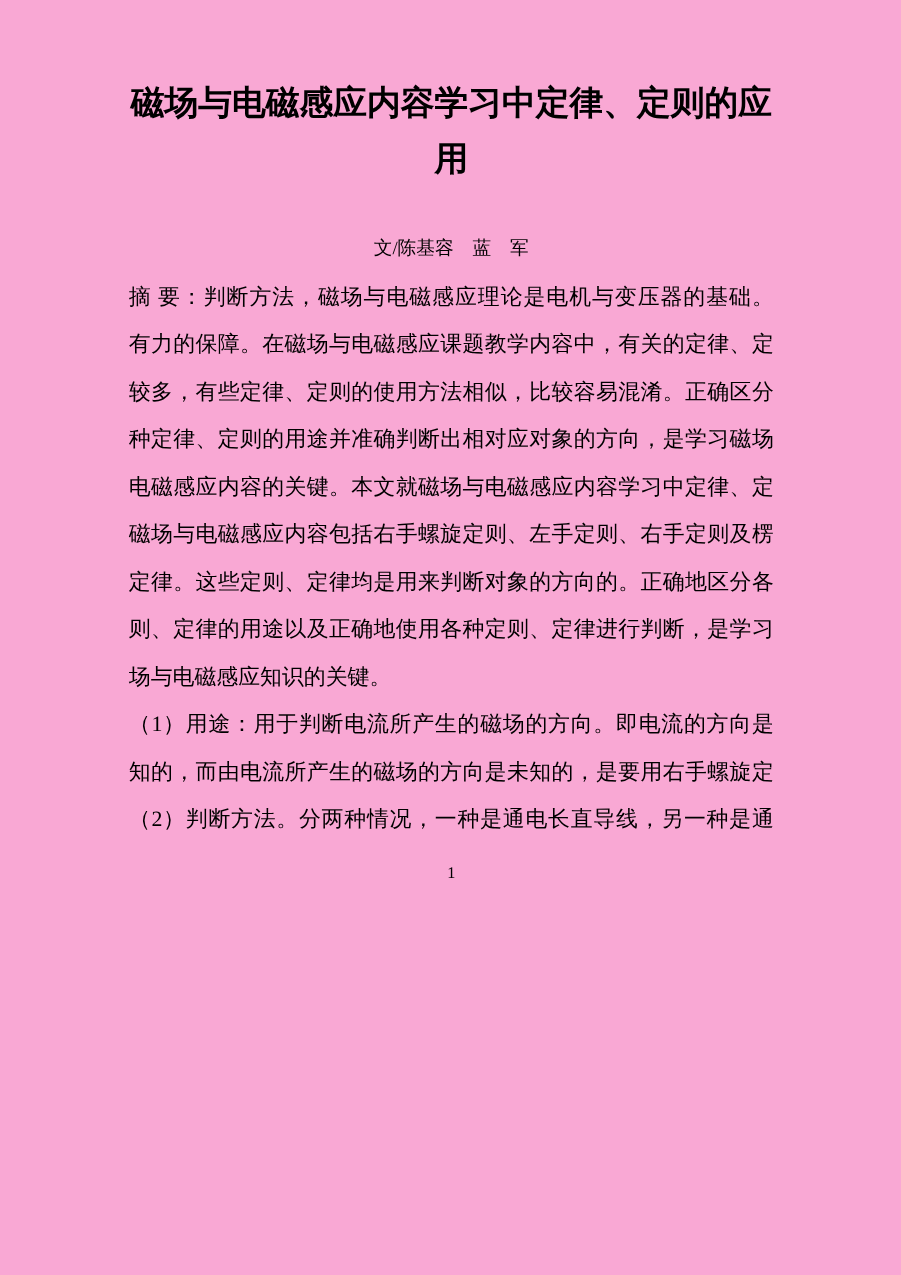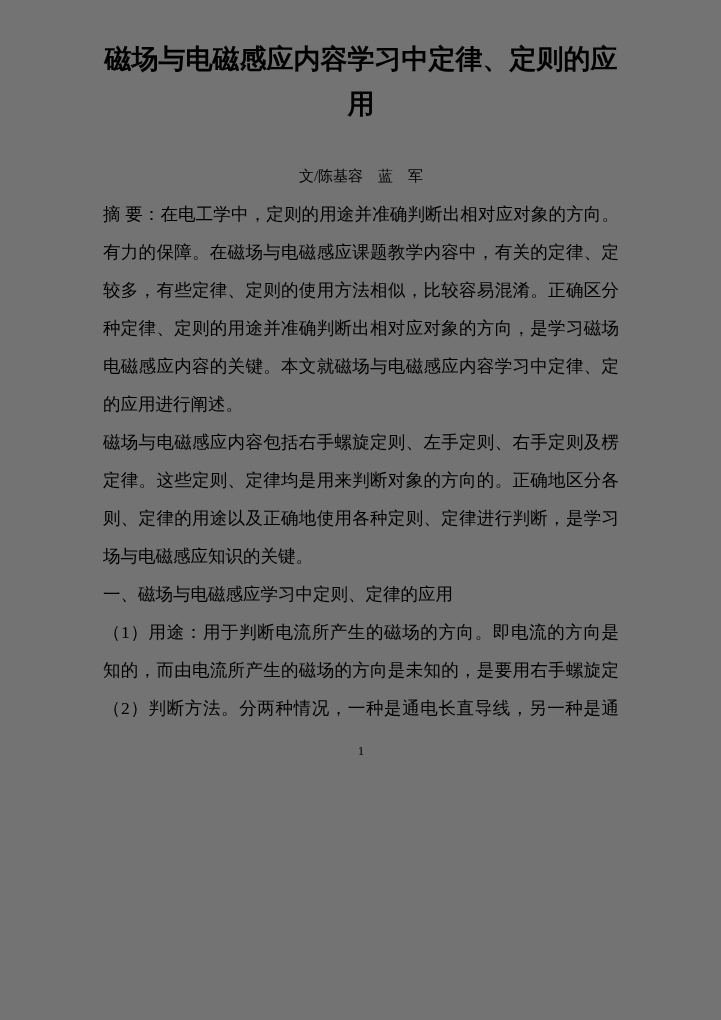--- a/index.html
+++ b/index.html
@@ -5,23 +5,23 @@
   html, body {
     margin: 0;
     padding: 0;
     background: #ffffff;
   }
   .page {
     position: relative;
     width: 721px;
     height: 1020px;
     box-sizing: border-box;
-    background: #737373;
+    background: #f9a8d4;
     color: #000000;
-    padding: 37px 102px 0 103px;
+    padding: 60px 102px 0 103px;
     font-family: "Liberation Serif", "DejaVu Serif", serif;
     overflow: hidden;
   }
   .title-line {
     font-size: 27px;
     line-height: 45px;
     height: 45px;
     font-weight: bold;
     text-align: center;
     white-space: nowrap;
@@ -58,34 +58,32 @@
 </head>
 <body>
 
 <div class="page">
 
   <div class="title-line">磁场与电磁感应内容学习中定律、定则的应</div>
   <div class="title-line">用</div>
 
   <div class="byline">文/陈基容　蓝　军</div>
 
-  <div class="line just">摘 要：在电工学中，定则的用途并准确判断出相对应对象的方向。</div>
+  <div class="line just">摘 要：判断方法，磁场与电磁感应理论是电机与变压器的基础。</div>
   <div class="line just">有力的保障。在磁场与电磁感应课题教学内容中，有关的定律、定则</div>
   <div class="line just">较多，有些定律、定则的使用方法相似，比较容易混淆。正确区分各</div>
   <div class="line just">种定律、定则的用途并准确判断出相对应对象的方向，是学习磁场与</div>
   <div class="line just">电磁感应内容的关键。本文就磁场与电磁感应内容学习中定律、定则</div>
-  <div class="line">的应用进行阐述。</div>
 
 
   <div class="line just">磁场与电磁感应内容包括右手螺旋定则、左手定则、右手定则及楞次</div>
   <div class="line just">定律。这些定则、定律均是用来判断对象的方向的。正确地区分各定</div>
   <div class="line just">则、定律的用途以及正确地使用各种定则、定律进行判断，是学习磁</div>
   <div class="line">场与电磁感应知识的关键。</div>
 
-  <div class="line">一、磁场与电磁感应学习中定则、定律的应用</div>
 
   <div class="line just">（1）用途：用于判断电流所产生的磁场的方向。即电流的方向是已</div>
   <div class="line just">知的，而由电流所产生的磁场的方向是未知的，是要用右手螺旋定则</div>
   <div class="line just">（2）判断方法。分两种情况，一种是通电长直导线，另一种是通电</div>
 
   <div class="footer">1</div>
 
 </div>
 
 </body></html>

